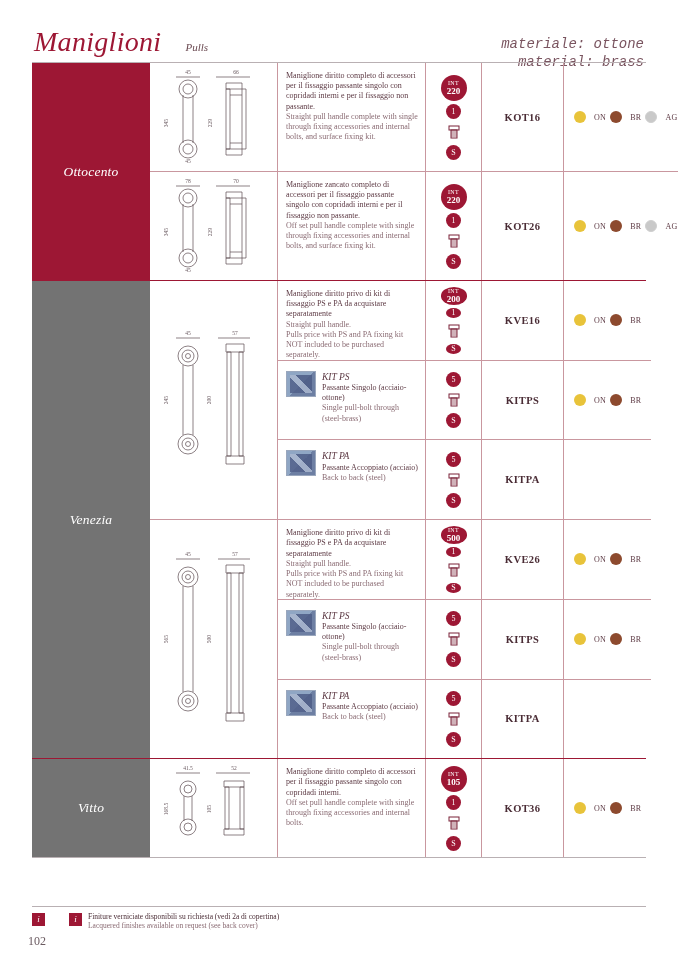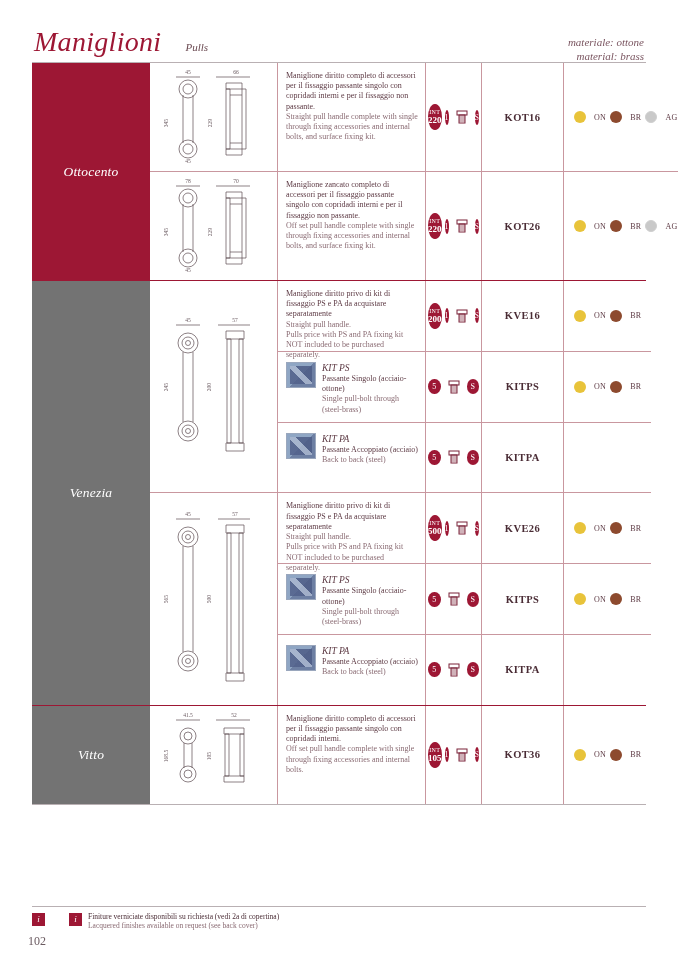--- a/index.html
+++ b/index.html
@@ -25,21 +25,21 @@
     letter-spacing: .3px;
   }
   .subtitle {
     font-style: italic;
     font-size: 11px;
     color: #6b4a52;
   }
   .mat {
     position: absolute; right: 34px; top: 36px;
     text-align: right; line-height: 1.25;
-    font-size: 11px; font-style: italic; color: #7a5560;
+    font-size: 14px; font-style: italic; color: #7a5560; font-family: Liberation Mono, monospace;
   }
 
   
   .table {
     position: relative;
     margin: 0 32px;
     border-top: 1px solid #b9b0b3;
     border-bottom: 1px solid #b9b0b3;
   }
   .famrow { display: flex; align-items: stretch; position: relative; }
@@ -91,21 +91,21 @@
   }
   .swatch::after{
     content:""; position:absolute; left:3px; top:3px; right:3px; bottom:3px;
     background: linear-gradient(45deg,#51608a 0 40%, #aab7cf 40% 60%, #4d5c86 60% 100%);
     opacity:.85;
   }
 
   .badges {
     width: 56px; min-width: 56px;
     border-right: 1px solid #c9979f;
-    display: flex; flex-direction: row; align-items: center; justify-content: center;
+    display: flex; flex-direction: column; align-items: center; justify-content: center;
     gap: 3px; padding: 6px 2px;
   }
   .int-badge {
     width: 26px; height: 26px; border-radius: 50%;
     background: #9d1734; color: #fff;
     display: flex; flex-direction: column; align-items: center; justify-content: center;
     line-height: 1;
   }
   .int-badge .t { font-size: 6px; letter-spacing: .3px; }
   .int-badge .n { font-size: 9px; font-weight: bold; margin-top: 1px; }

